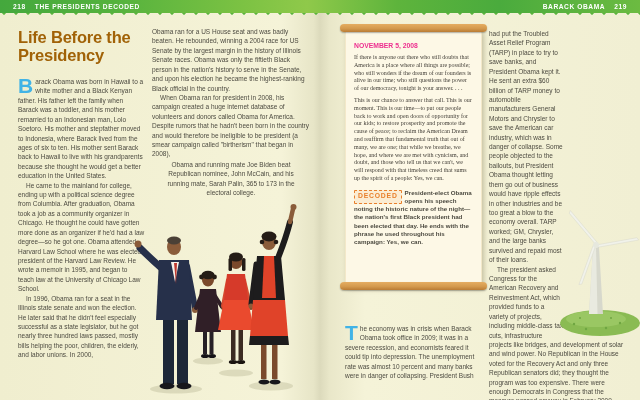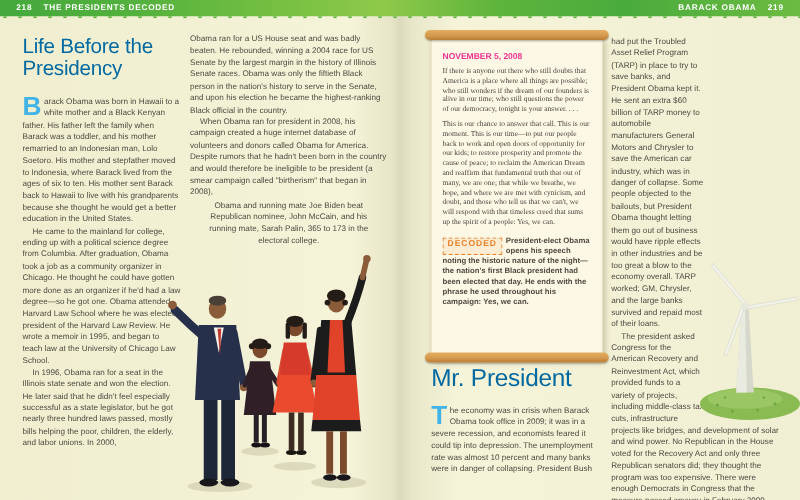--- a/index.html
+++ b/index.html
@@ -32,21 +32,21 @@
   
   .col { position:absolute; font-size:6.5px; line-height:1.45; color:#4c4a40; }
   .col p { margin:0; }
   .col p.ind { text-indent:8px; }
   .dropcap {
     float:left; font-size:21px; line-height:16px; font-weight:bold;
     color:#41b3e6; margin:1px 2px 0 0;
   }
 
   h1.section-heading {
-    position:absolute; color:#0369a1; font-weight:normal; letter-spacing:-.2px;
+    position:absolute; color:#a16207; font-weight:bold; letter-spacing:-.2px;
   }
   #heading-life { left:18px; top:28px; width:115px; font-size:16.5px; line-height:1.1; }
   #heading-president { left:345px; top:292px; font-size:19.5px; }
 
   #left-col1 { left:18px;  top:77px; width:127px; }
   #left-col2 { left:152px; top:27px; width:158px; }
   #left-col2 .tail { text-align:center; padding:0 12px; margin-top:1px; }
 
   #right-col1 { left:345px; top:324px; width:138px; }
   #right-col2 { left:489px; top:29px;  width:137px; }
@@ -193,21 +193,20 @@
     <div class="speech-date">NOVEMBER 5, 2008</div>
     <p class="speech-text">If there is anyone out there who still doubts that America is a place where all things are possible; who still wonders if the dream of our founders is alive in our time; who still questions the power of our democracy, tonight is your answer. . . .</p>
     <p class="speech-text gap">This is our chance to answer that call. This is our moment. This is our time—to put our people back to work and open doors of opportunity for our kids; to restore prosperity and promote the cause of peace; to reclaim the American Dream and reaffirm that fundamental truth that out of many, we are one; that while we breathe, we hope, and where we are met with cynicism, and doubt, and those who tell us that we can't, we will respond with that timeless creed that sums up the spirit of a people: Yes, we can.</p>
     <div class="decoded-block">
       <span class="decoded-badge">DECODED</span>
       <span>President-elect Obama opens his speech noting the historic nature of the night—the nation's first Black president had been elected that day. He ends with the phrase he used throughout his campaign: Yes, we can.</span>
     </div>
   </div>
   <div class="roll" id="roll-bottom"></div>
 
-  <h1 class="section-heading" id="heading-president">Mr. President</h1>
 
   <div class="col" id="right-col1">
     <p><span class="dropcap">T</span><span>he economy was in crisis when Barack Obama took office in 2009; it was in a severe recession, and economists feared it could tip into depression. The unemployment rate was almost 10 percent and many banks were in danger of collapsing. President Bush</span></p>
   </div>
 
   <div class="col" id="right-col2">
     <span class="turbine-float"></span>
     <p>had put the Troubled Asset Relief Program (TARP) in place to try to save banks, and President Obama kept it. He sent an extra $60 billion of TARP money to automobile manufacturers General Motors and Chrysler to save the American car industry, which was in danger of collapse. Some people objected to the bailouts, but President Obama thought letting them go out of business would have ripple effects in other industries and be too great a blow to the economy overall. TARP worked; GM, Chrysler, and the large banks survived and repaid most of their loans.</p>
     <p class="ind">The president asked Congress for the American Recovery and Reinvestment Act, which provided funds to a variety of projects, including middle-class tax cuts, infrastructure projects like bridges, and development of solar and wind power. No Republican in the House voted for the Recovery Act and only three Republican senators did; they thought the program was too expensive. There were enough Democrats in Congress that the measure passed anyway in February 2009. The economy responded well, and instead of sliding into a depression, unemployment fell by half, the federal budget deficit fell dramatically, and the stock market went up, continuing to increase for 128 months until early 2020.</p>
   </div>

